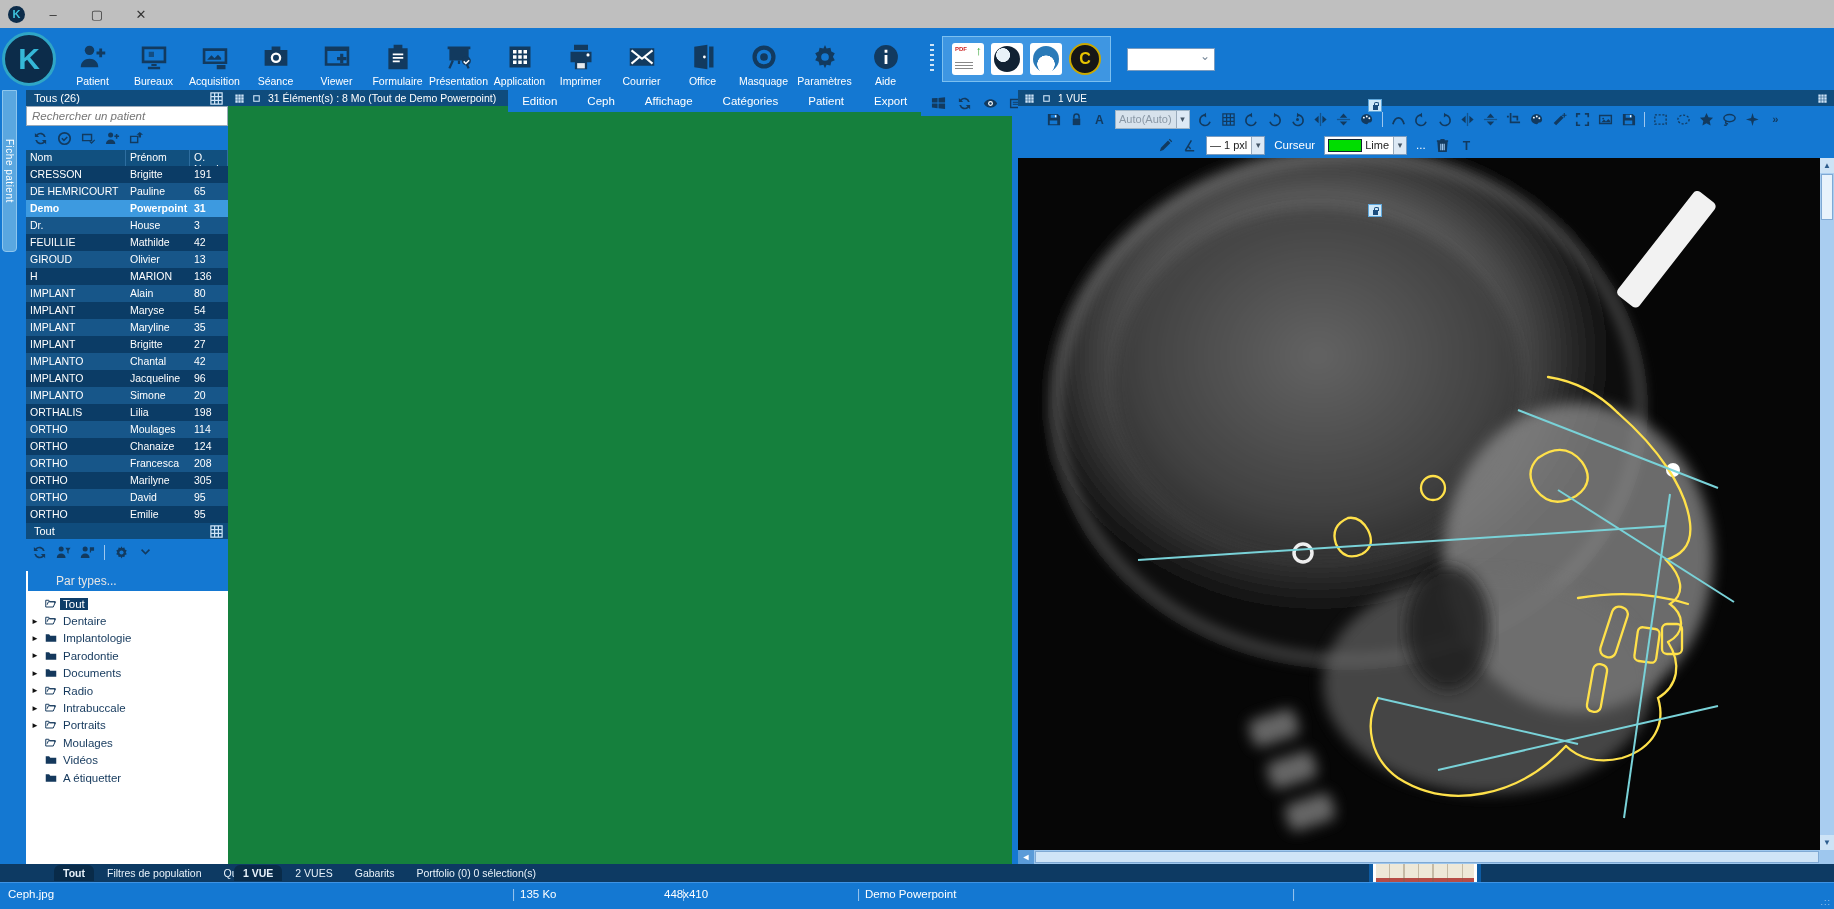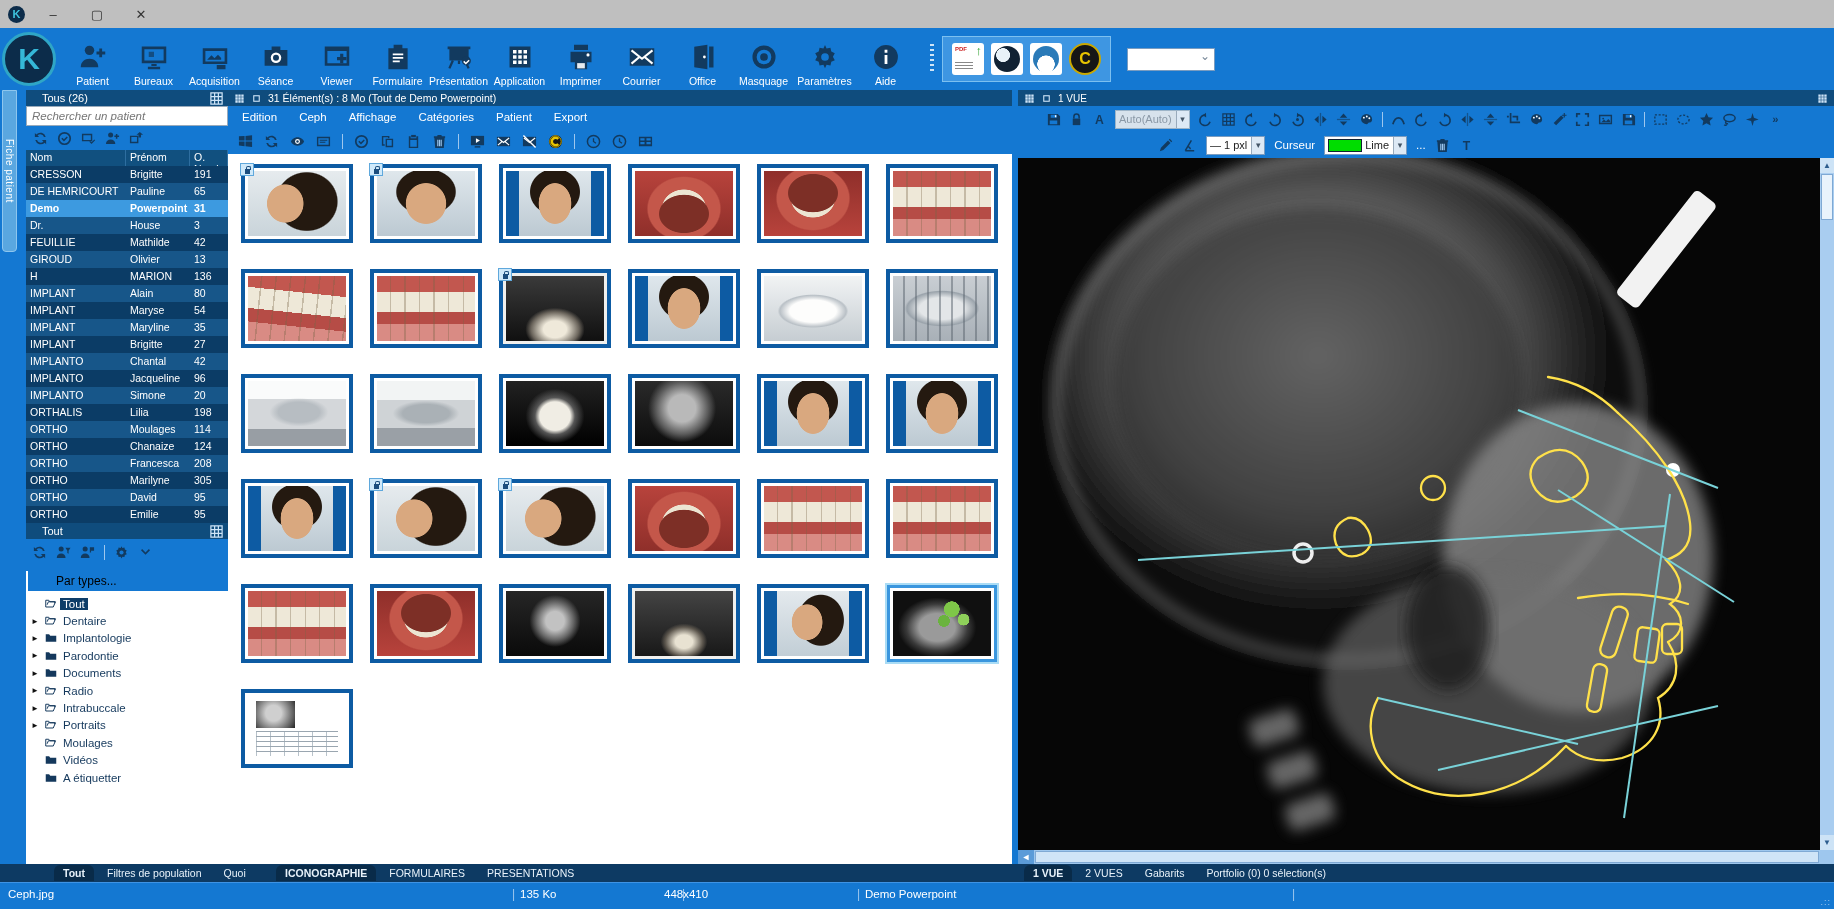--- a/index.html
+++ b/index.html
@@ -48,57 +48,57 @@
 
   
   .content{height:774px;display:flex;flex:0 0 auto}
   .leftcol{width:228px;display:flex;background:var(--blue)}
   .lstrip{width:26px;position:relative}
   .vtab{position:absolute;left:2px;top:0;width:15px;height:162px;background:var(--ltb);border:1px solid #8ec6ee;
     border-radius:0 0 4px 4px;color:#fff;font-size:10px;writing-mode:vertical-rl;
     display:flex;align-items:center;justify-content:center;letter-spacing:.5px}
   .lbody{width:202px;display:flex;flex-direction:column}
   .hbar{height:16px;background:var(--bar);color:#fff;font-size:11px;display:flex;align-items:center;
-    padding:0 4px 0 16px;flex:0 0 auto}
+    padding:0 4px 0 8px;flex:0 0 auto}
   .hbar .sp{flex:1}
   .hbar svg{width:12px;height:12px;color:#cfe4f7}
   .search{height:20px;flex:0 0 auto}
   .search input{width:100%;height:100%;border:1px solid #9ab;font-style:italic;font-size:11.5px;padding:0 5px;color:#123;outline:none}
   .minibar{height:24px;display:flex;align-items:center;gap:9px;padding:0 7px;flex:0 0 auto}
   .minibar .tbi{color:var(--icon)}
   .tbi{display:inline-flex;align-items:center;justify-content:center}
   .tbi svg{width:15px;height:15px;display:block}
   .sepv{width:1px;height:15px;background:#9ec7ee}
   .thead{height:16px;display:flex;background:#11507f;color:#fff;font-size:10.5px;font-weight:normal;flex:0 0 auto}
   .thead div{padding:1px 4px;border-right:1px solid #2e6ea0}
   .c1{width:100px}.c2{width:64px}.c3{width:38px}
   .lrows{flex:0 0 auto}
   .lrow{height:17px;display:flex;color:#fff;font-size:10.5px}
   .lrow div{padding:1.5px 4px;overflow:hidden;white-space:nowrap}
   .lrow.a{background:var(--rowA)}.lrow.b{background:var(--rowB)}
   .lrow.sel{background:var(--rowSel);font-weight:bold}
   .minibar2{height:26px;display:flex;align-items:center;gap:9px;padding:0 6px;flex:0 0 auto}
   .minibar2 .tbi{color:var(--icon)}
-  .treehdr{height:20px;background:var(--blue);border-left:2px solid #fff;color:#000000;font-size:12px;
+  .treehdr{height:20px;background:var(--blue);border-left:2px solid #fff;color:#e5e5e5;font-size:12px;
     display:flex;align-items:center;padding-left:28px;margin-top:6px;flex:0 0 auto}
   .tree{background:#fff;flex:1;padding:4px 0 0 2px;overflow:hidden}
   .titemrow{height:17.4px;display:flex;align-items:center;font-size:11.5px;color:#14385c}
   .arr{width:14px;text-align:center;font-size:8px;color:#111}
   .fold{width:18px;color:#14385c;display:flex;justify-content:center}
   .fold svg{width:14px;height:12px}
   .tlabel{padding:0 3px}
   .titemrow.sel .tlabel{background:#0e3d68;color:#fff}
 
   
-  .midcol{width:790px;display:flex;flex-direction:column;background:#15803d;border-right:6px solid var(--blue)}
+  .midcol{width:790px;display:flex;flex-direction:row;background:#15803d;border-right:6px solid var(--blue)}
   .infobar{height:16px;background:var(--bar);color:#fff;font-size:10.5px;display:flex;align-items:center;gap:6px;
     padding:0 6px;flex:0 0 auto}
   .infobar svg{width:11px;height:11px;color:#cfe4f7}
   .infobar .sp{flex:1}
-  .menubar{height:22px;background:var(--blue);display:flex;align-items:center;gap:22px;padding:0 14px;flex:0 0 auto}
+  .menubar{height:22px;background:var(--blue);display:flex;align-items:center;gap:30px;padding:0 14px;flex:0 0 auto}
   .menubar span{color:#fff;font-size:11.5px}
   .midtbar{height:26px;background:var(--blue);display:flex;align-items:center;gap:11px;padding:0 10px;flex:0 0 auto}
   .midtbar .tbi{color:var(--icon)}
   .gridarea{flex:1;background:#fff;padding:10px 0 0 13px;display:flex;flex-wrap:wrap;align-content:flex-start;
     column-gap:17px;row-gap:26px}
   .cellw{width:112px;height:79px;background:var(--cell);padding:4px;position:relative;flex:0 0 auto}
   .cellw.sel{background:#3a96de;outline:2px solid #aadcf5;outline-offset:-1px}
   .ph{width:100%;height:100%;border:3px solid #fff;background:#ddd;position:relative}
   .badge{position:absolute;left:-1px;top:-1px;width:14px;height:13px;background:#cfe9fa;border:1px solid #5fa8dc;z-index:2}
   .badge::before{content:"";position:absolute;left:4px;top:5px;width:5px;height:5px;background:#1b4d7e}
@@ -1209,25 +1209,20 @@
       </div>
     </div>
   </div>
 
   <div class="tabsrow">
     <div class="tzone lz" id="leftTabs">
         <span class="tab sel">Tout</span>
         <span class="tab">Filtres de population</span>
         <span class="tab">Quoi</span>
       </div>
-    <div class="tzone mz" id="midTabs">
-        <span class="tab sel">ICONOGRAPHIE</span>
-        <span class="tab">FORMULAIRES</span>
-        <span class="tab">PRESENTATIONS</span>
-      </div>
     <div class="tzone rz" id="rightTabs">
         <span class="tab sel">1 VUE</span>
         <span class="tab">2 VUES</span>
         <span class="tab">Gabarits</span>
         <span class="tab">Portfolio (0) 0 sélection(s)</span>
       </div>
   </div>
 
   <div class="statusbar">
     <span class="sitem" style="left:8px">Ceph.jpg</span>

